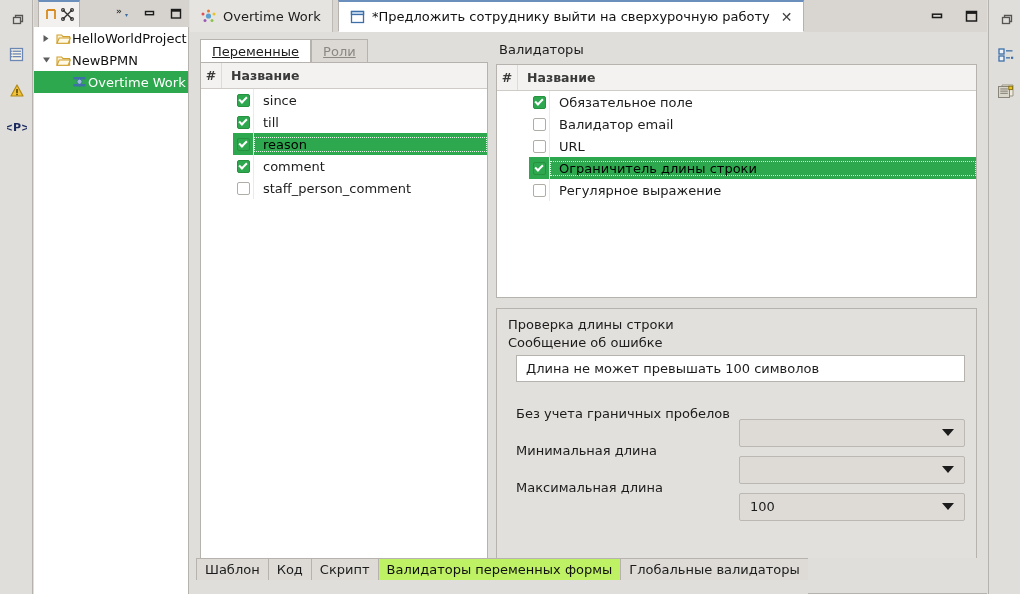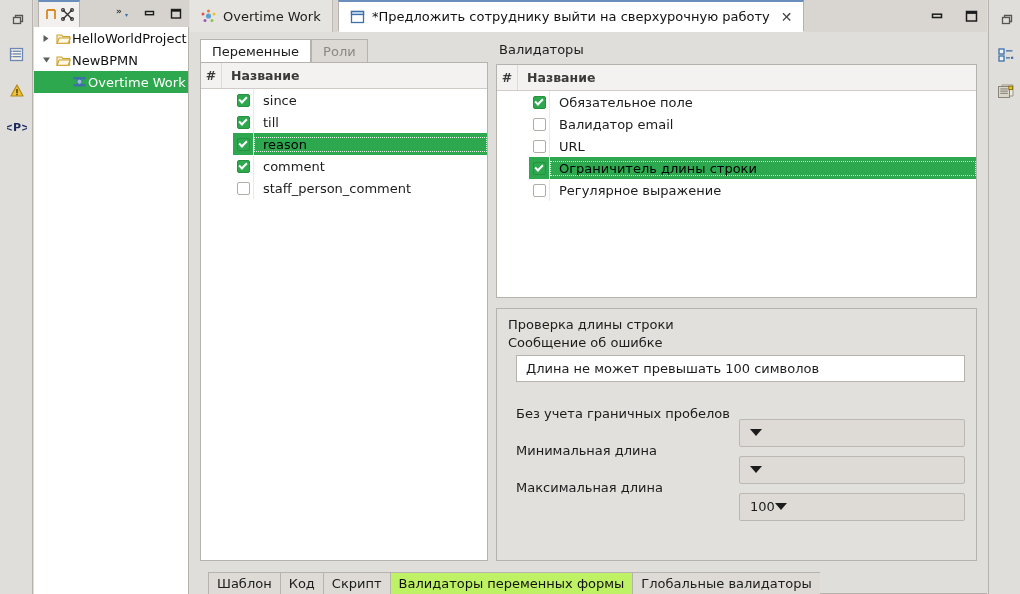--- a/index.html
+++ b/index.html
@@ -175,20 +175,21 @@
   }
   .vtab {
     height: 24px;
     padding: 0 11px;
     box-sizing: border-box;
     display: flex; align-items: center;
     font-size: 13px;
     border: 1px solid #b6b3ae;
     background: #dcd9d4;
     color: #8b8883;
+    text-decoration: underline;
   }
   .vtab.active {
     background: #ffffff;
     border-bottom-color: #ffffff;
     color: #1c1c1c;
   }
   .table-wrap {
     position: absolute;
     left: 0; right: 0; top: 23px; bottom: 0;
     background: #ffffff;
@@ -331,39 +332,40 @@
     flex: 1;
     height: 28px;
     background: #dedbd7;
     border: 1px solid #bbb8b3;
     box-sizing: border-box;
     border-radius: 2px;
     display: flex; align-items: center;
     padding: 0 8px 0 10px;
     font-size: 13px;
     color: #1c1c1c;
+    justify-content: space-between;
     margin-top: 39px;
   }
   .caret {
     width: 0; height: 0;
     border-left: 6px solid transparent;
     border-right: 6px solid transparent;
     border-top: 7px solid #1c1c1c;
     margin-right: 2px;
   }
 
   
   .bottom-tabs {
     position: absolute;
     left: 0; right: 0; bottom: 0;
-    height: 22px;
+    height: 36px;
     background: #e0dedb;
     display: flex;
     align-items: stretch;
-    padding-left: 18px;
+    padding-left: 6px;
     box-sizing: border-box;
   }
   .btab {
     height: 22px;
     padding: 0 8px;
     box-sizing: border-box;
     display: flex; align-items: center;
     font-size: 13px;
     border: 1px solid #b6b3ae;
     border-bottom: none;

